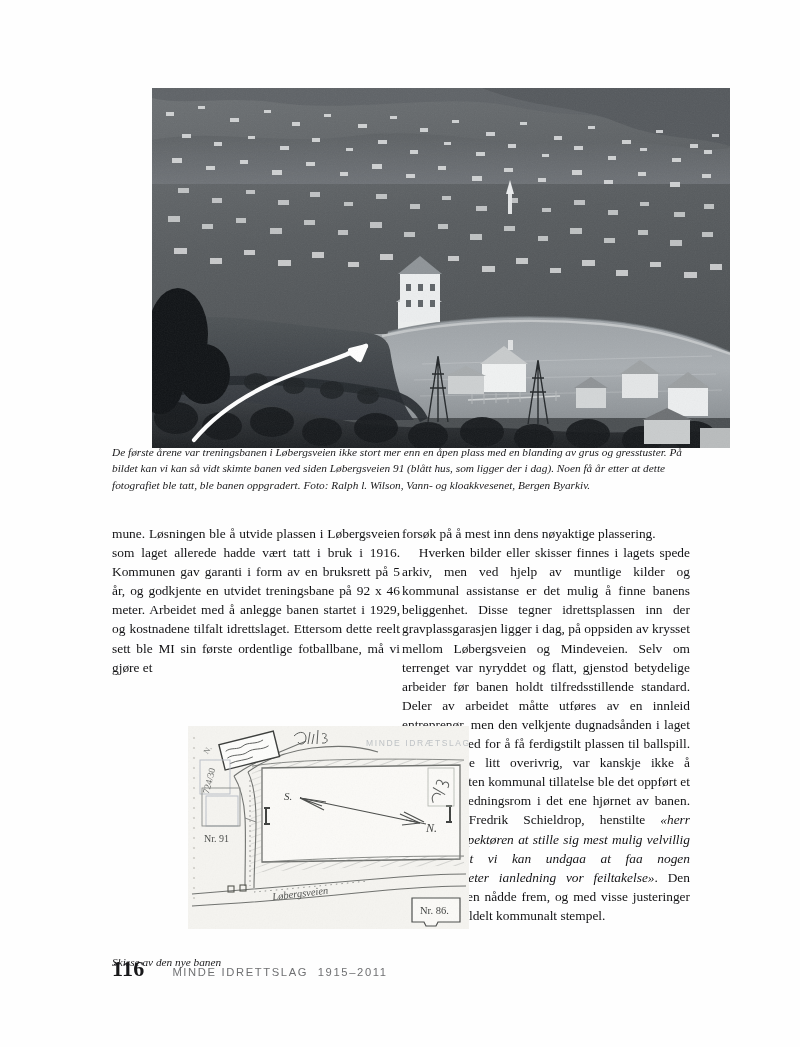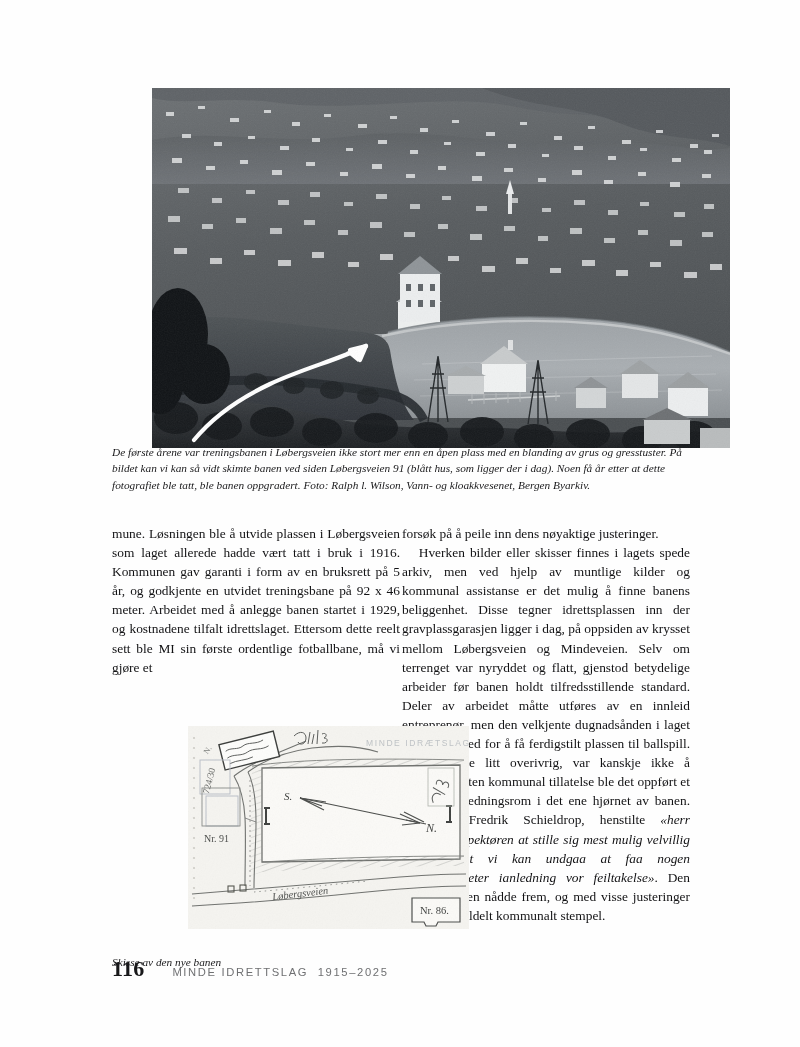--- a/index.html
+++ b/index.html
@@ -424,21 +424,21 @@
     </div>
   </figure>
 
   <figcaption class="photo-caption">De første årene var treningsbanen i Løbergsveien ikke stort mer enn en åpen plass med en blanding av grus og gresstuster. På bildet kan vi kan så vidt skimte banen ved siden Løbergsveien 91 (blått hus, som ligger der i dag). Noen få år etter at dette fotografiet ble tatt, ble banen oppgradert. Foto: Ralph l. Wilson, Vann- og kloakkvesenet, Bergen Byarkiv.</figcaption>
 
   <div class="col col-left">
     <p>mune. Løsningen ble å utvide plassen i Løbergsveien som laget allerede hadde vært tatt i bruk i 1916. Kommunen gav garanti i form av en bruksrett på 5 år, og godkjente en utvidet treningsbane på 92 x 46 meter. Arbeidet med å anlegge banen startet i 1929, og kostnadene tilfalt idrettslaget. Ettersom dette reelt sett ble MI sin første ordentlige fotballbane, må vi gjøre et</p>
   </div>
 
   <div class="col col-right">
-    <p>forsøk på å peile inn dens nøyaktige justeringer.</p>
+    <p>forsøk på å mest inn dens nøyaktige plassering.</p>
     <p><span>Hverken bilder eller skisser finnes i lagets spede arkiv, men ved hjelp av muntlige kilder og kommunal assistanse er det mulig å finne banens beliggenhet. Disse tegner idrettsplassen inn der gravplassgarasjen ligger i dag, på oppsiden av krysset mellom Løbergsveien og Mindeveien. Selv om terrenget var nyryddet og flatt, gjenstod betydelige arbeider før banen holdt tilfredsstillende standard. Deler av arbeidet måtte utføres av en innleid entreprenør, men den velkjente dugnadsånden i laget kom godt med for å få ferdigstilt plassen til ballspill. At man ble litt overivrig, var kanskje ikke å forhindre. Uten kommunal tillatelse ble det oppført et enkelt omkledningsrom i det ene hjørnet av banen. Formann, Fredrik Schieldrop, henstilte </span><em class="quote">«herr Bygningsinspektøren at stille sig mest mulig velvillig saaledes at vi kan undgaa at faa nogen ubehageligheter ianledning vor feiltakelse»</em><span>. Den ydmyke tonen nådde frem, og med visse justeringer ble bygget tildelt kommunalt stempel.</span></p>
   </div>
 
   <figure class="sketch-figure">
     <svg class="sketch-svg" viewBox="0 0 281 203" preserveAspectRatio="none">
       <defs>
         <filter id="paperGrain">
           <feTurbulence type="fractalNoise" baseFrequency="0.7" numOctaves="2" result="pn"></feTurbulence>
           <feColorMatrix in="pn" type="saturate" values="0"></feColorMatrix>
           <feComponentTransfer>
@@ -576,16 +576,16 @@
       </g>
 
       <rect x="0" y="0" width="281" height="203" filter="url(#paperGrain)" fill="none" opacity="0.6"></rect>
     </svg>
   </figure>
 
   <figcaption class="sketch-caption">Skisse av den nye banen</figcaption>
 
   <div class="footer">
     <span class="folio">116</span>
-    <span class="running-head">MINDE IDRETTSLAG  1915–2025</span>
+    <span class="running-head">MINDE IDRETTSLAG  1915–2011</span>
   </div>
 
 </div>
 
 </body></html>

